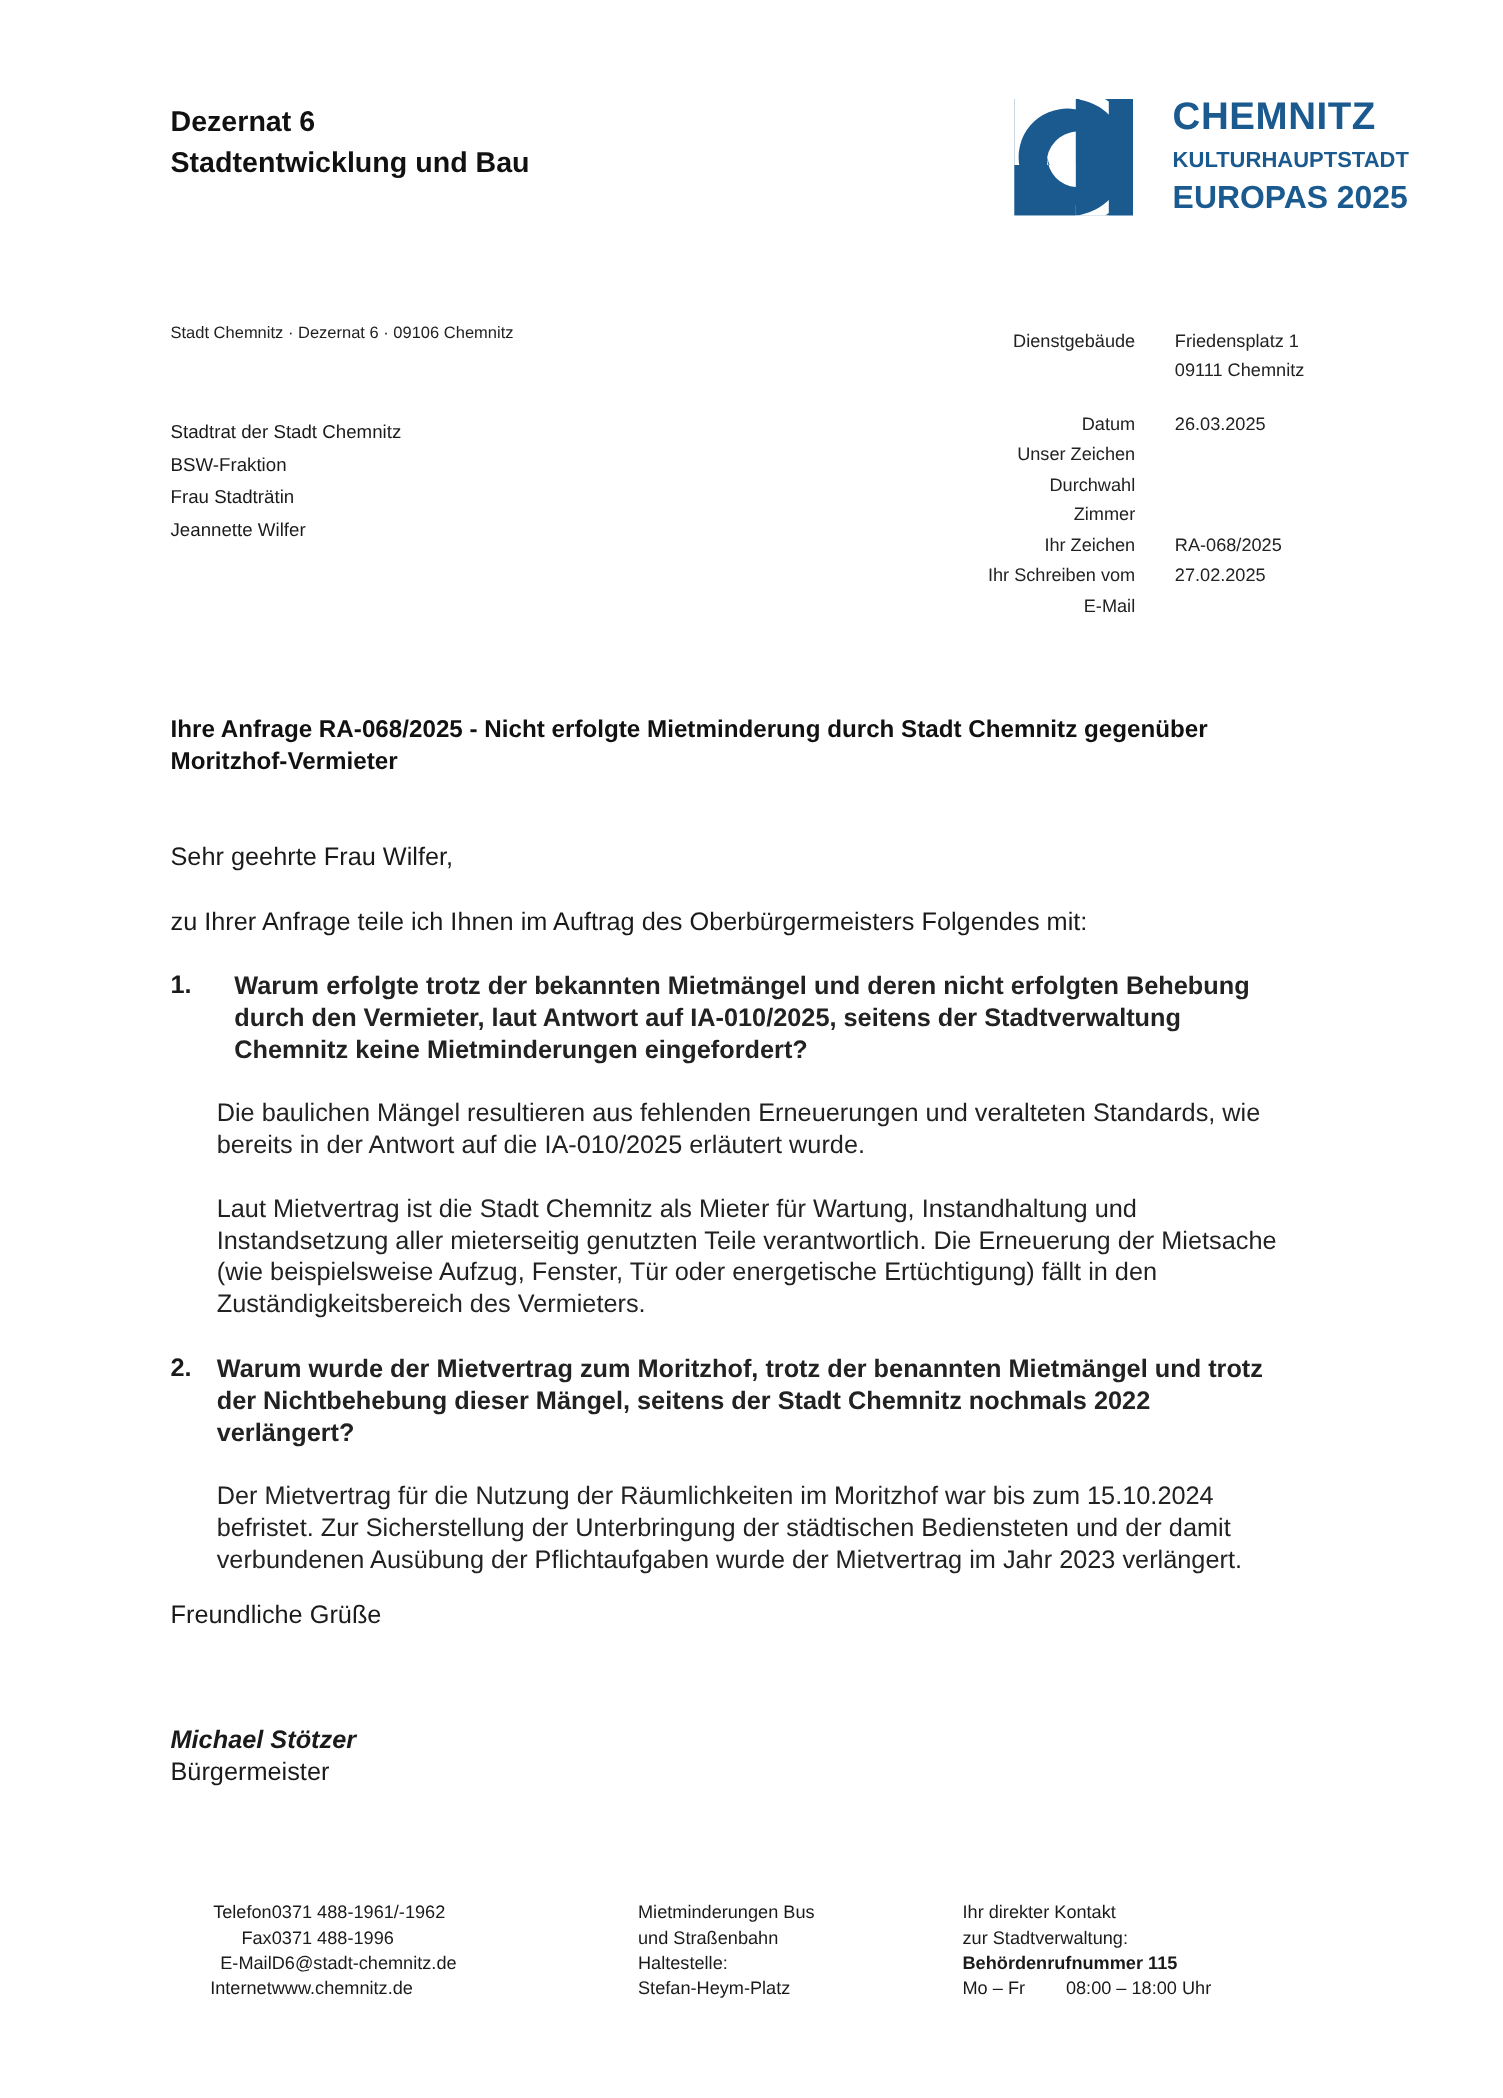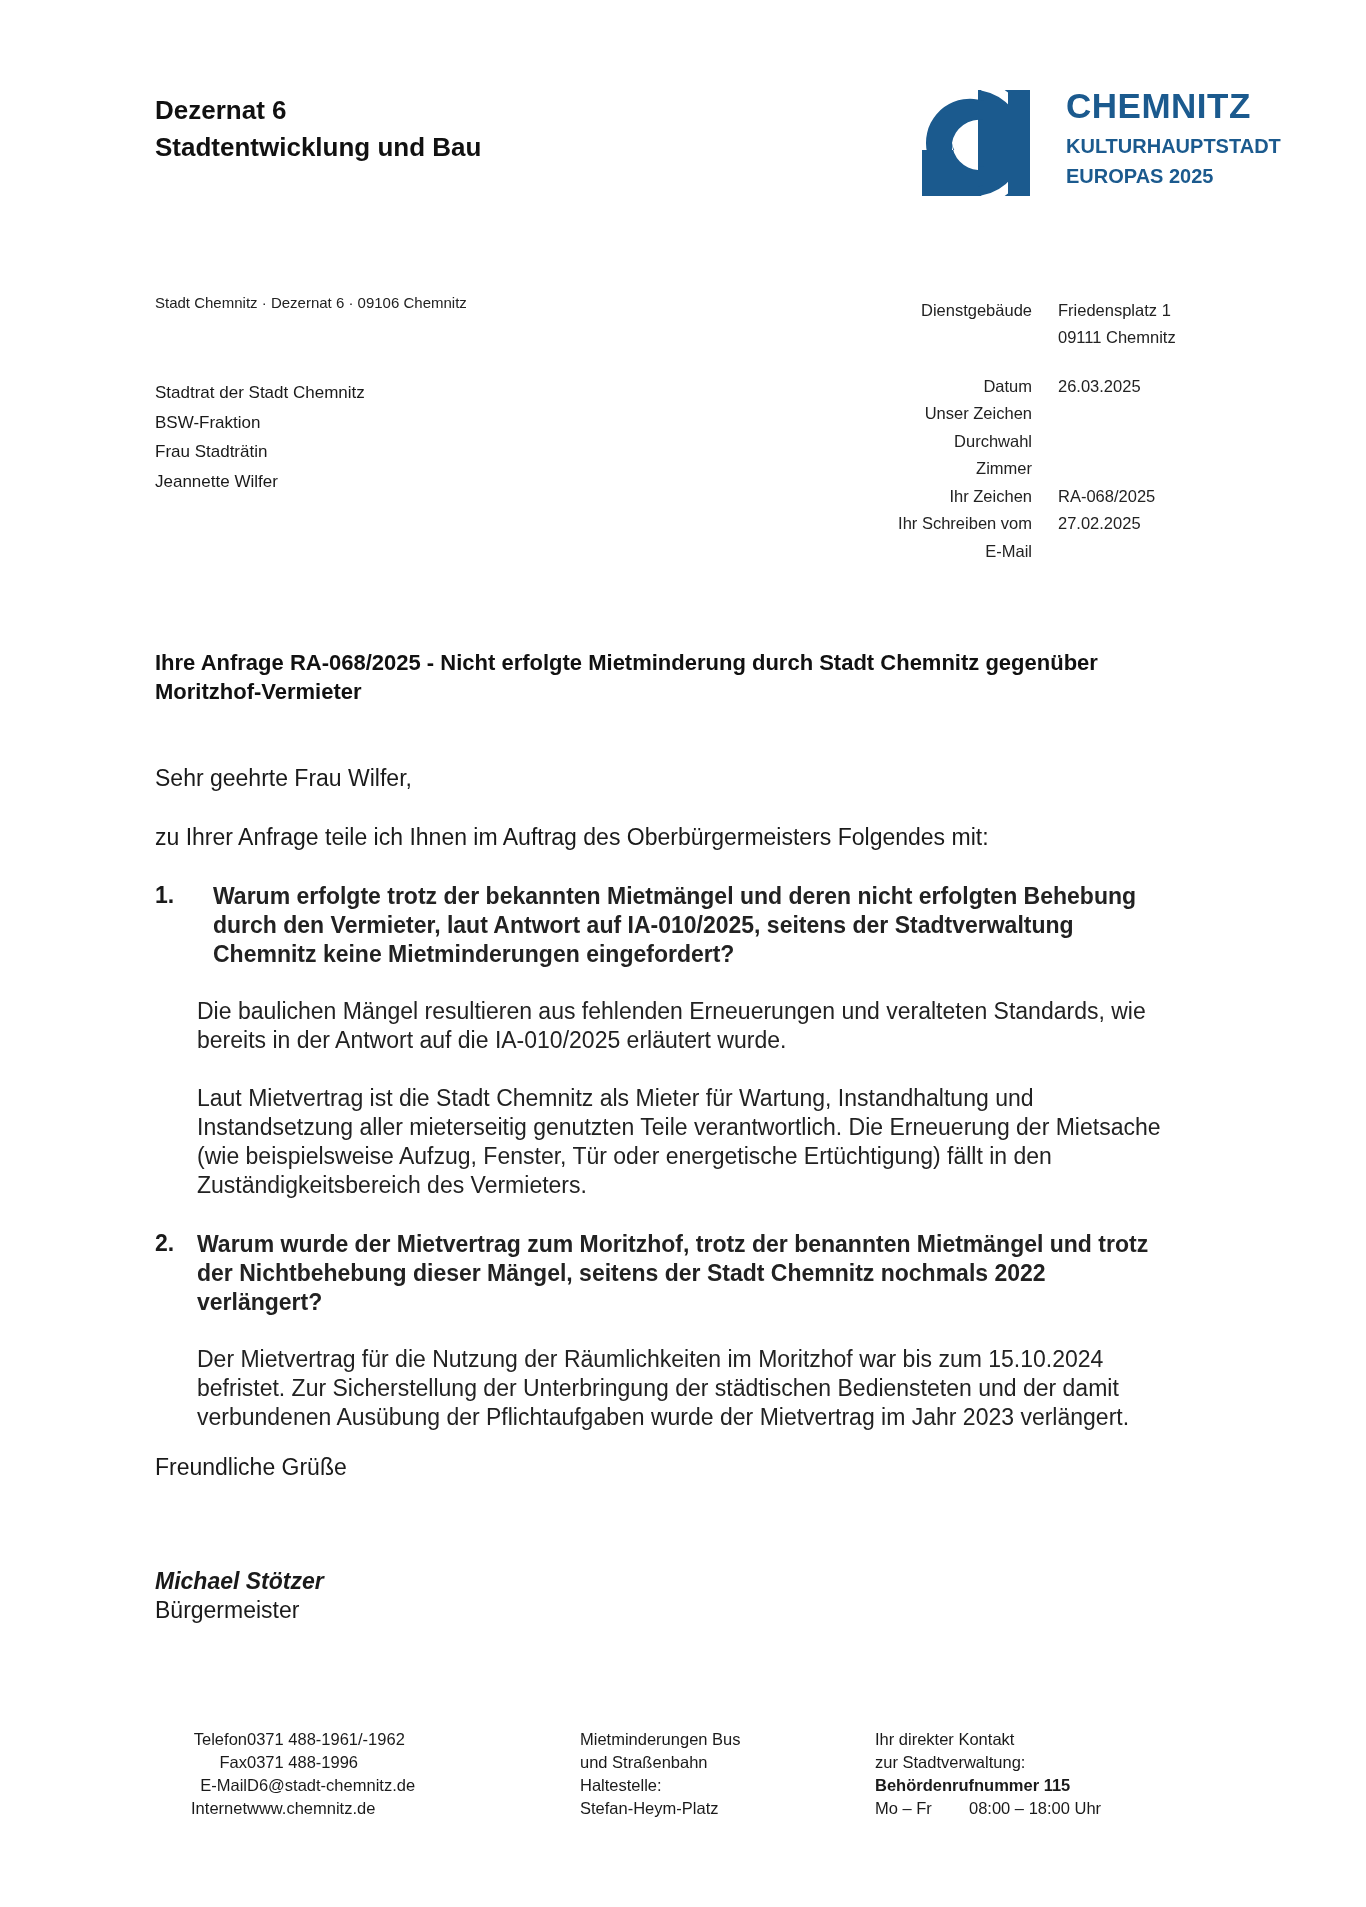--- a/index.html
+++ b/index.html
@@ -4,27 +4,27 @@
 <style>
   html, body { margin:0; padding:0; background:#ffffff; }
   body { width:1366px; height:1907px; position:relative; overflow:hidden;
          font-family:"Liberation Sans", sans-serif; color:#1a1a1a; }
   .abs { position:absolute; }
   .dept { left:155px; top:92px; font-size:26px; font-weight:bold; line-height:37px; color:#111; }
   .logo-mark { left:922px; top:90px; width:108px; height:106px; }
   .logo-text { left:1066px; top:88px; color:#1b5a8e; font-weight:bold; line-height:1; }
   .logo-text .l1 { font-size:35px; letter-spacing:0.5px; display:block; }
   .logo-text .l2 { font-size:20px; display:block; margin-top:13px; }
-  .logo-text .l3 { font-size:20px; display:block; margin-top:10px; }
+  .logo-text .l3 { font-size:29px; display:block; margin-top:10px; }
   .sender { left:155px; top:294px; font-size:15px; color:#222; }
   .recipient { left:155px; top:378px; font-size:17px; line-height:29.5px; color:#1a1a1a; }
   .meta { left:860px; top:292px; width:440px; font-size:16.5px; color:#222; }
   .meta-row { display:flex; height:27.5px; align-items:flex-end; }
   .meta-row .lbl { width:172px; text-align:right; }
-  .meta-row .val { margin-left:26px; }
+  .meta-row .val { margin-left:36px; }
   .meta-gap { height:21px; }
   .subject { left:155px; top:648px; width:1100px; font-size:22px; font-weight:bold; line-height:29px; color:#111; }
   .body-text { font-size:23px; line-height:29px; color:#1a1a1a; }
   .salutation { left:155px; top:764px; }
   .intro { left:155px; top:823px; }
   .qnum { font-weight:bold; font-size:23px; color:#1a1a1a; }
   .q { font-weight:bold; font-size:23px; line-height:29px; color:#222; width:1070px; }
   .p { font-size:23px; line-height:29px; color:#222; width:1080px; }
   .closing { left:155px; top:1453px; }
   .sig-name { left:155px; top:1568px; font-style:italic; font-size:23px; color:#1a1a1a;font-weight:bold; }

